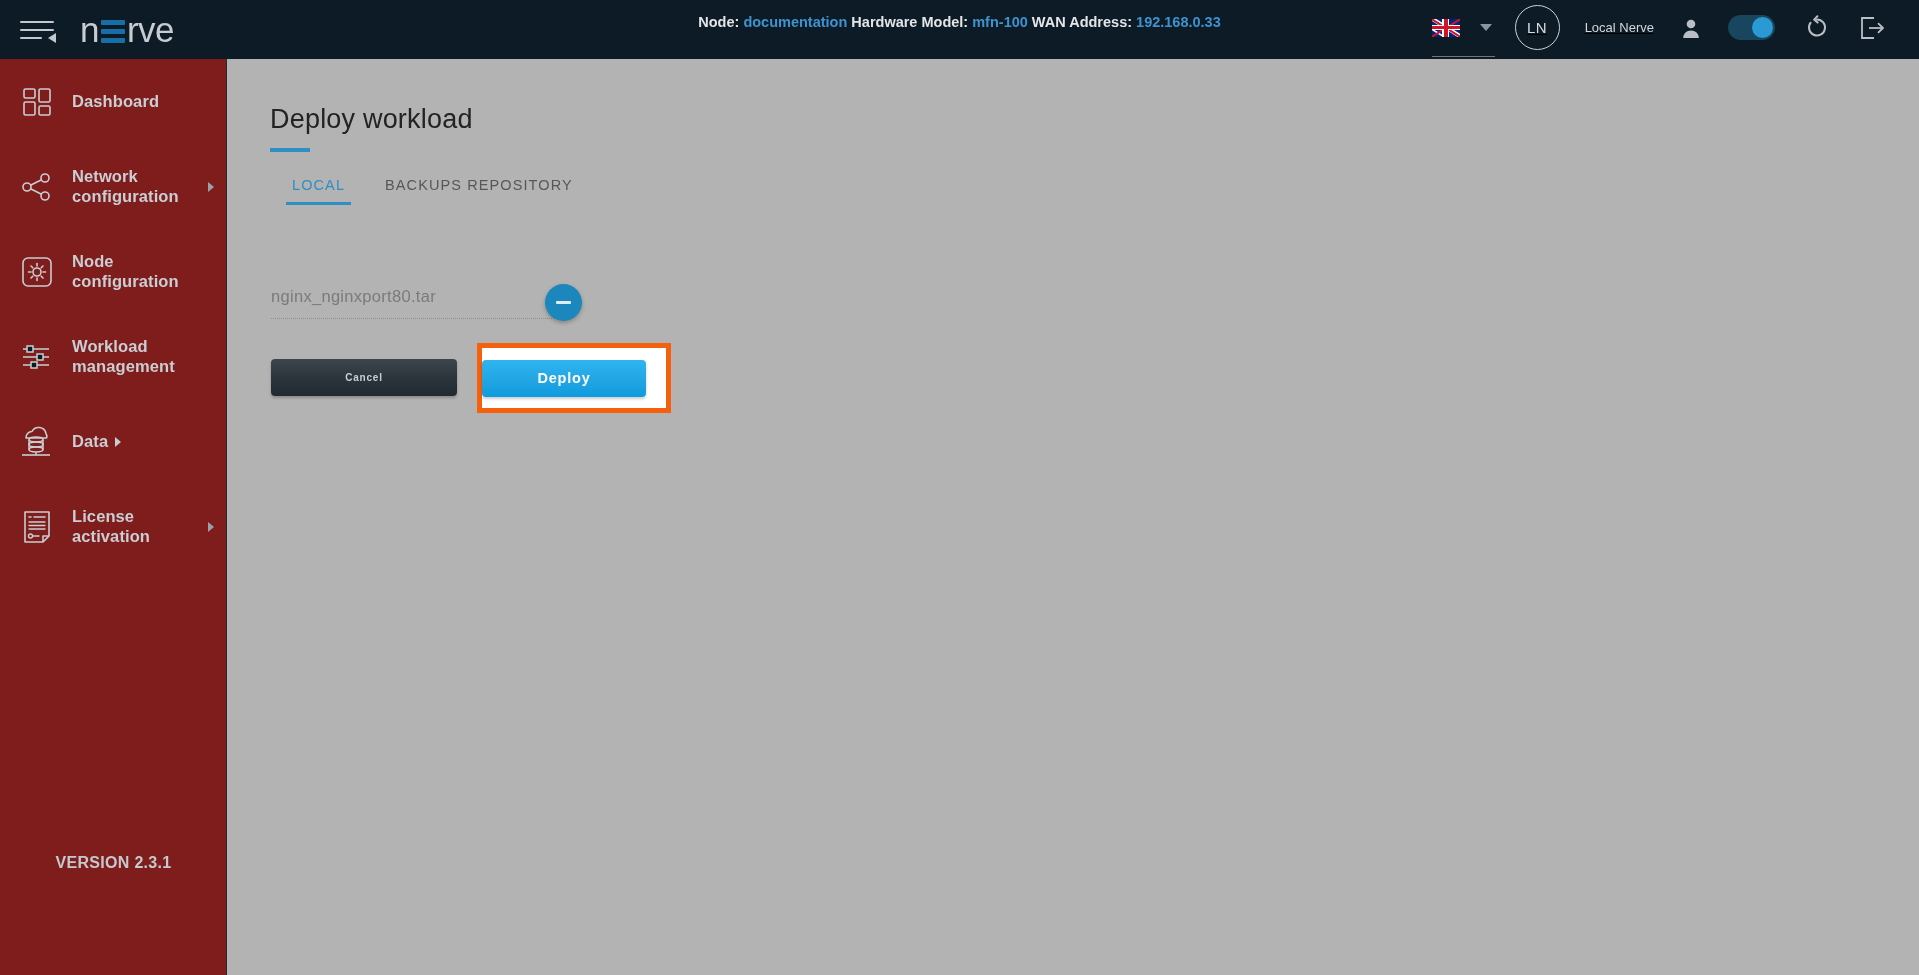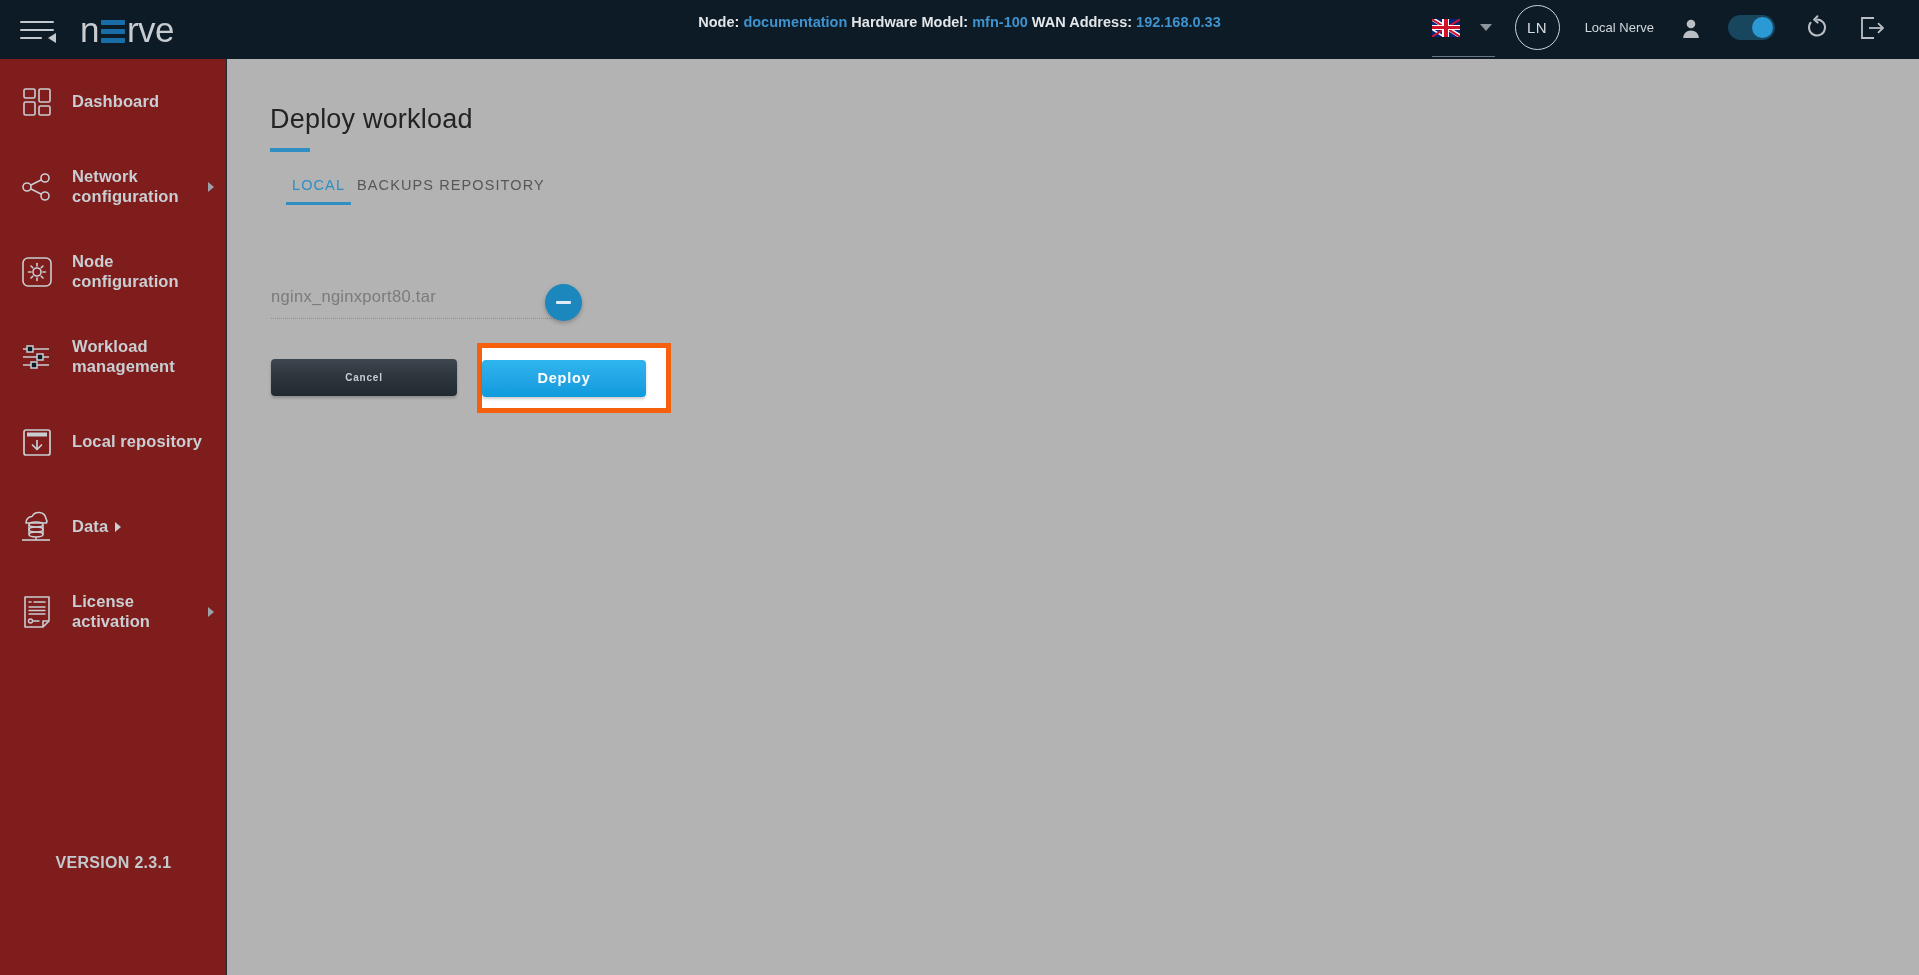--- a/index.html
+++ b/index.html
@@ -91,20 +91,21 @@
   }
   .nodeinfo span.val { color: #3e93cf; font-weight: 600; }
   .nodeinfo span.lbl { color: #e2e6e9; font-weight: 600; }
 
   .rightzone {
     position: absolute;
     right: 0; top: 0;
     height: 55px;
     display: flex;
     align-items: center;
+    text-decoration: underline;
   }
   .flagwrap {
     display: flex;
     align-items: center;
     position: relative;
     height: 40px;
     cursor: pointer;
   }
   .flag {
     width: 28px; height: 18px;
@@ -281,21 +282,21 @@
     position: relative;
   }
   .tab.active { color: #2f8ec4; }
   .tab.active::after {
     content: "";
     position: absolute;
     left: 0; right: 0; bottom: 0;
     height: 3px;
     background: #2f8ec4;
   }
-  .tab + .tab { }
+  .tab + .tab { margin-left: 28px; }
 
   .filefield {
     position: absolute;
     left: 43px; top: 228px;
     width: 295px;
   }
   .filefield .fname {
     font-size: 16.5px;
     color: #7b7b7b;
     letter-spacing: 0.3px;
@@ -500,31 +501,20 @@
         <path d="M2 22 H28" stroke="#c9ced2" stroke-width="1.5"></path>
         <rect x="6" y="3" width="6" height="6" fill="#0d1b26" stroke="#c9ced2" stroke-width="1.5"></rect>
         <rect x="16" y="11" width="6" height="6" fill="#0d1b26" stroke="#c9ced2" stroke-width="1.5"></rect>
         <rect x="10" y="19" width="6" height="6" fill="#0d1b26" stroke="#c9ced2" stroke-width="1.5"></rect>
       </svg>
     </span>
     <span class="navlabel">Workload
 management</span>
   </div>
 
-  <div class="navitem">
-    <span class="navicon">
-      <svg width="32" height="32" viewBox="0 0 32 32">
-        <rect x="3" y="4" width="26" height="25" rx="2" fill="none" stroke="#c9ced2" stroke-width="1.7"></rect>
-        <rect x="6" y="6.5" width="20" height="4" fill="#c9ced2"></rect>
-        <path d="M16 14 V23" stroke="#c9ced2" stroke-width="1.7"></path>
-        <path d="M11.5 19 L16 23.5 L20.5 19" fill="none" stroke="#c9ced2" stroke-width="1.7" stroke-linecap="round" stroke-linejoin="round"></path>
-      </svg>
-    </span>
-    <span class="navlabel">Local repository</span>
-  </div>
 
 
   <div class="navitem">
     <span class="navicon">
       <svg width="36" height="34" viewBox="0 0 36 34">
         <path d="M7 13 A6 6 0 0 1 13 6.5 A7.5 7.5 0 0 1 27 8.5 A5 5 0 0 1 27.5 13 Z" fill="none" stroke="#c9ced2" stroke-width="1.6" stroke-linejoin="round"></path>
         <ellipse cx="17" cy="14.5" rx="7" ry="2.4" fill="none" stroke="#c9ced2" stroke-width="1.5"></ellipse>
         <ellipse cx="17" cy="19.5" rx="7" ry="2.4" fill="none" stroke="#c9ced2" stroke-width="1.5"></ellipse>
         <ellipse cx="17" cy="24.5" rx="7" ry="2.4" fill="none" stroke="#c9ced2" stroke-width="1.5"></ellipse>
         <path d="M10 14.5 V24.5 M24 14.5 V24.5" stroke="#c9ced2" stroke-width="1.5"></path>

